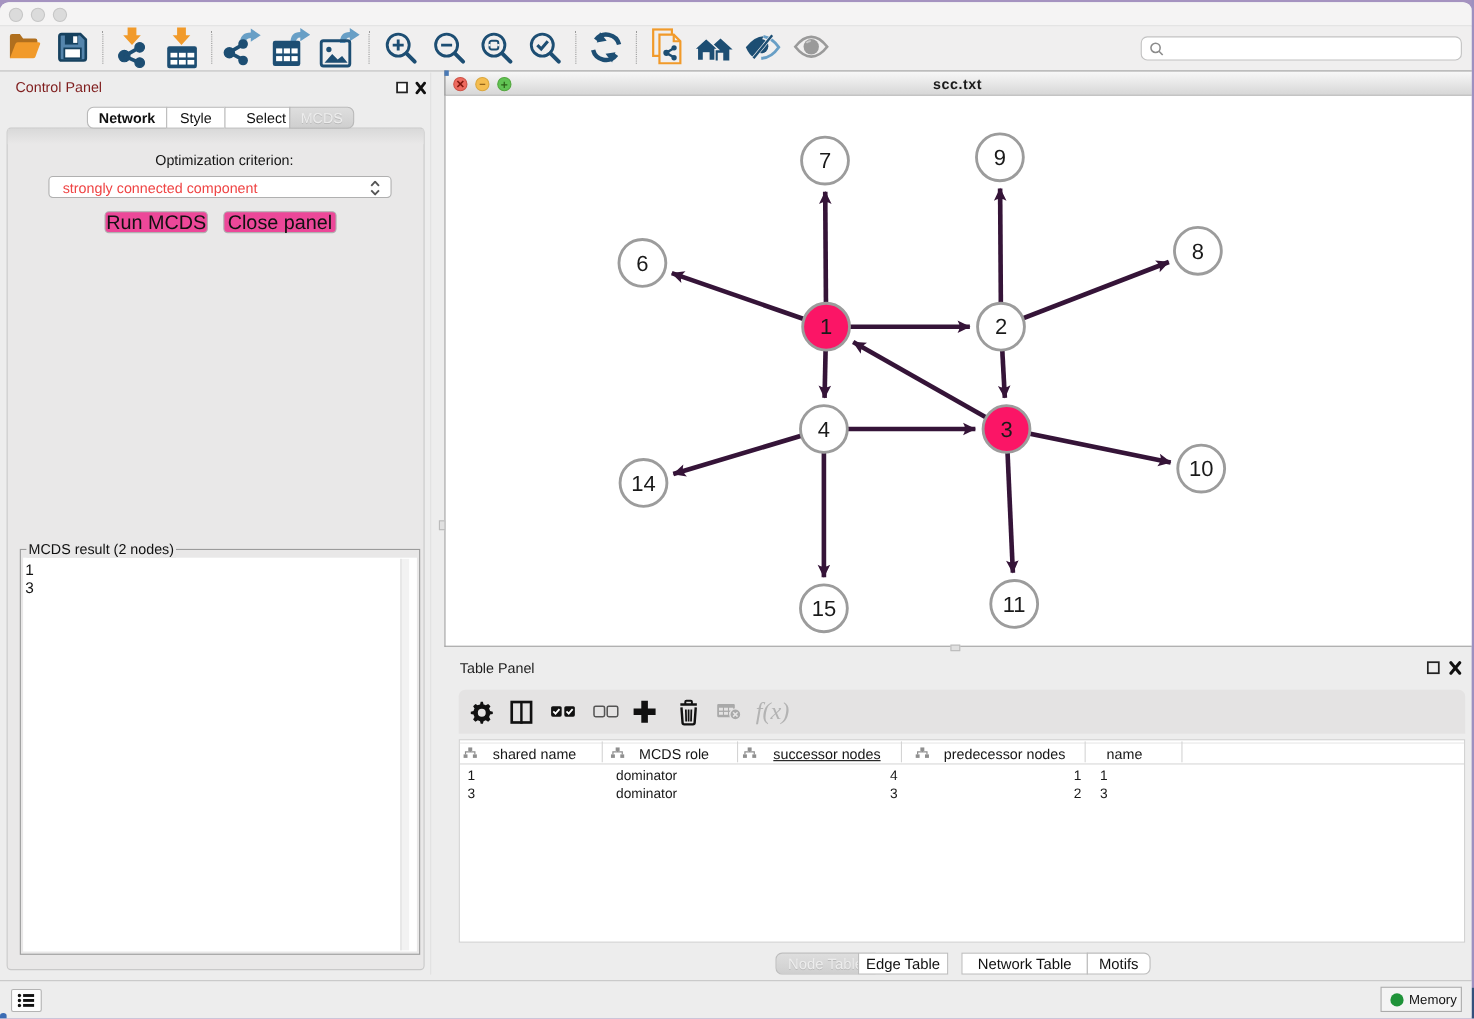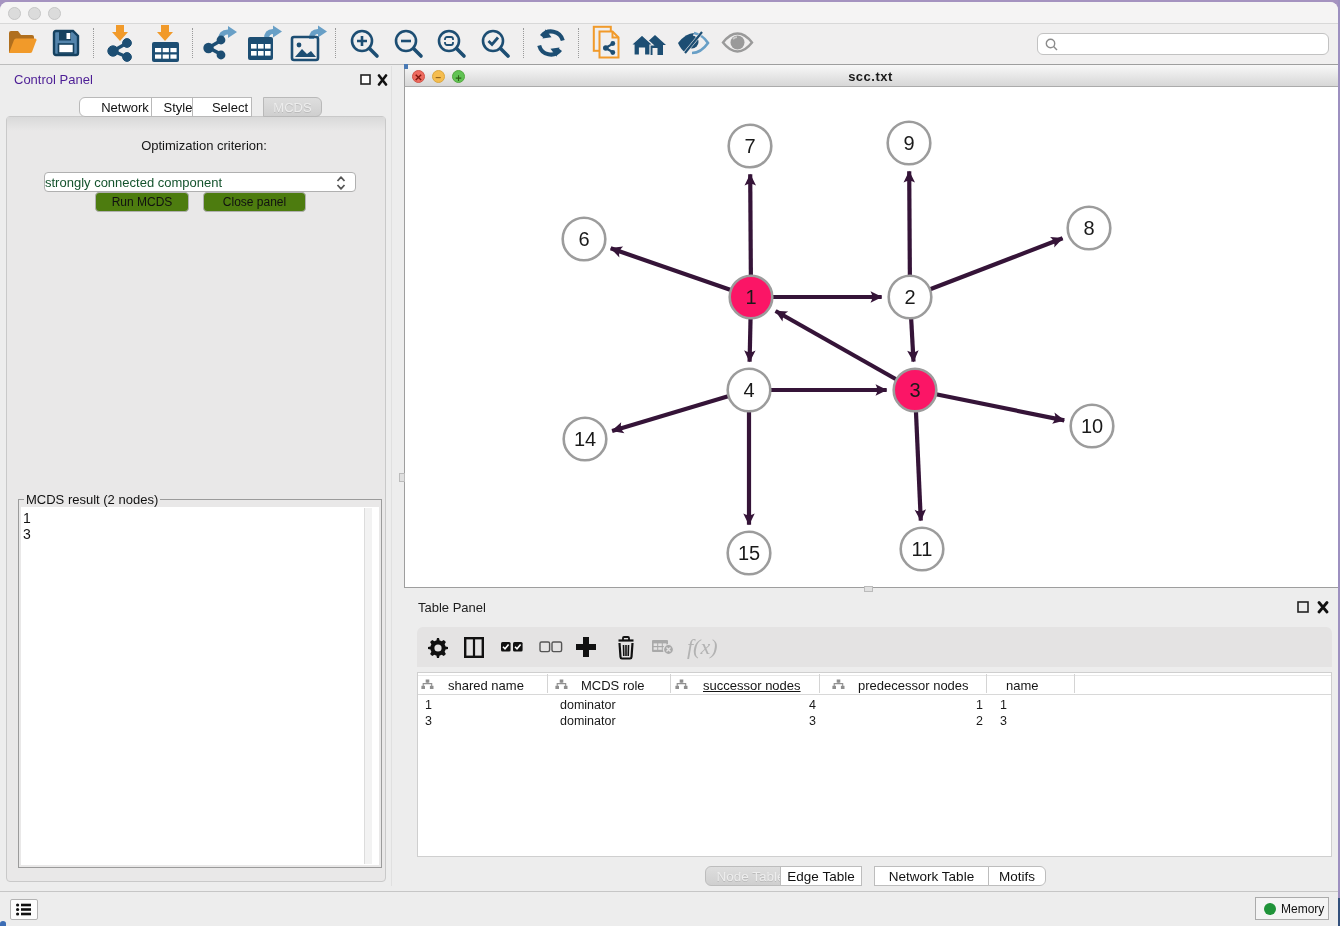--- a/index.html
+++ b/index.html
@@ -8,28 +8,28 @@
 .abs { position:absolute; }
 #win { position:absolute; left:0; top:2px; width:1338px; height:924px; background:#ededed; border-radius:8px 8px 0 0; }
 
 #titlebar { position:absolute; left:0; top:2px; width:1338px; height:22px; background:#f5f4f4; border-radius:8px 8px 0 0; border-bottom:1px solid #d8d8d8; }
 .tl { position:absolute; top:5px; width:13px; height:13px; border-radius:50%; background:#dbdbdb; border:1px solid #c6c6c6; }
 #title-text { position:absolute; top:4px; left:0; width:1338px; text-align:center; font-size:13px; color:#b5b5b5; }
 
 #toolbar { position:absolute; left:0; top:24px; width:1338px; height:41px; background:#f0efef; border-bottom:1px solid #bdbdbd; }
 .tsep { position:absolute; top:4px; height:30px; width:0; border-left:1px dotted #9a9a9a; }
 
-#cp-title { position:absolute; left:14px; top:72px; font-size:13px; color:#4c1d95; }
+#cp-title { position:absolute; left:14px; top:72px; font-size:13px; color:#7f1d1d; }
 .tab { position:absolute; top:97px; height:20px; background:#fff; border:1px solid #b9b9b9; font-size:13px; color:#111; text-align:center; line-height:19px; }
 .tabsel { background:linear-gradient(#dedede,#cfcfcf); color:#ededed; text-shadow:0 1px 0 #bbb; }
 #cp-content { position:absolute; left:6px; top:116px; width:380px; height:766px; background:#e9e8e8; border:1px solid #c9c9c9; border-radius:4px; }
 #cp-grad { position:absolute; left:7px; top:117px; width:378px; height:14px; background:linear-gradient(#d9d9d9,#e9e8e8); }
 #opt-label { position:absolute; left:8px; top:138px; width:392px; text-align:center; font-size:13px; color:#161616; }
-#opt-select { position:absolute; left:44px; top:172px; width:312px; height:20px; background:#fff; border:1px solid #b0b0b0; border-radius:4px; font-size:13px; color:#14532d; line-height:19px; }
-.btn { position:absolute; top:192px; height:20px; background:#4d7c0f; border:1px solid #b0b0b0; border-radius:4px; font-size:12px; color:#111; text-align:center; line-height:19px; }
+#opt-select { position:absolute; left:44px; top:160px; width:312px; height:20px; background:#fff; border:1px solid #b0b0b0; border-radius:4px; font-size:13px; color:#ef4444; line-height:19px; padding-left:12px; }
+.btn { position:absolute; top:192px; height:20px; background:#ec4899; border:1px solid #b0b0b0; border-radius:4px; font-size:18px; color:#111; text-align:center; line-height:19px; }
 #fieldset { position:absolute; left:18px; top:499px; width:364px; height:369px; border:1px solid #9b9b9b; }
 #fs-legend { position:absolute; left:24px; top:492px; background:#e9e8e8; font-size:13px; color:#111; padding:0 2px; }
 #fs-white { position:absolute; left:21px; top:507px; width:358px; height:358px; background:#fff; }
 #fs-scroll { position:absolute; left:364px; top:508px; width:8px; height:356px; background:#f2f2f2; border-left:1px solid #dcdcdc; }
 #fs-text { position:absolute; left:23px; top:510px; font-size:14px; color:#111; line-height:16px; }
 
 #netwin { position:absolute; left:404px; top:64px; width:934px; height:524px; background:#fff; border:1px solid #9e9e9e; border-top:none; border-right:none; }
 #net-titlebar { position:absolute; left:404px; top:64px; width:934px; height:23px; background:linear-gradient(#f8f8f8,#d7d7d7); border:1px solid #9e9e9e; border-right:none; border-bottom:1px solid #ababab; }
 .mtl { position:absolute; top:70px; width:13px; height:13px; border-radius:50%; font-size:10px; font-weight:bold; text-align:center; line-height:13px; }
 #net-title { position:absolute; left:404px; top:69px; width:933px; text-align:center; font-size:13px; font-weight:bold; color:#1a1a1a; letter-spacing:0.5px; }
@@ -194,23 +194,23 @@
     </svg>
 </div>
 
 <div id="cp-title">Control Panel</div>
 <svg class="abs" style="left:360px;top:74px;" width="30" height="12" viewBox="0 0 30 12">
   <rect x="1" y="1" width="9" height="9" fill="#fff" stroke="#222" stroke-width="1.6"></rect>
   <path d="M19 1.5 L26 10.5 M26 1.5 L19 10.5" stroke="#111" stroke-width="2.6" stroke-linecap="round"></path>
 </svg>
 <div id="cp-content"></div>
 <div id="cp-grad"></div>
-<div class="tab" style="left:79px; width:92px; border-radius:6px 0 0 6px;">Network</div>
+<div class="tab" style="left:79px; width:73px; border-radius:6px 0 0 6px;font-weight:bold;">Network</div>
 <div class="tab" style="left:151px; width:54px;">Style</div>
-<div class="tab" style="left:192px; width:60px;padding-left:16px;">Select</div>
+<div class="tab" style="left:204px; width:60px;padding-left:16px;">Select</div>
 <div class="tab tabsel" style="left:263px; width:59px; border-radius:0 6px 6px 0;">MCDS</div>
 <div id="opt-label">Optimization criterion:</div>
 <div id="opt-select">strongly connected component
 <svg width="10" height="14" viewBox="0 0 10 14" style="position:absolute; right:9px; top:3px;">
       <path d="M1.5 5 L5 1.2 L8.5 5" fill="none" stroke="#555" stroke-width="1.7" stroke-linejoin="round"></path>
       <path d="M1.5 9 L5 12.8 L8.5 9" fill="none" stroke="#555" stroke-width="1.7" stroke-linejoin="round"></path>
     </svg>
 </div>
 <div class="btn" style="left:95px; width:94px;">Run MCDS</div>
 <div class="btn" style="left:203px; width:103px;">Close panel</div>

